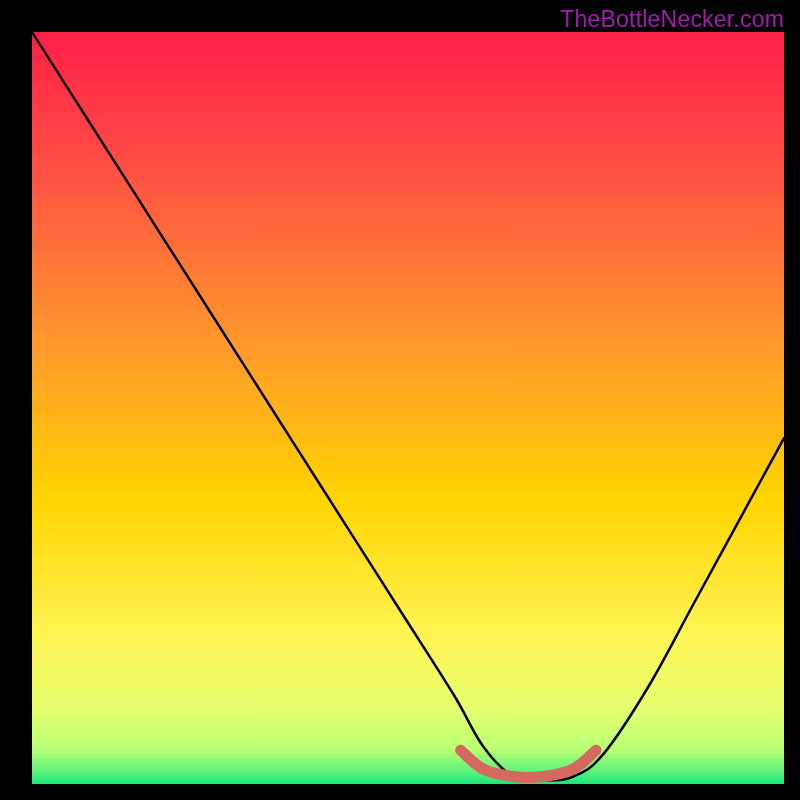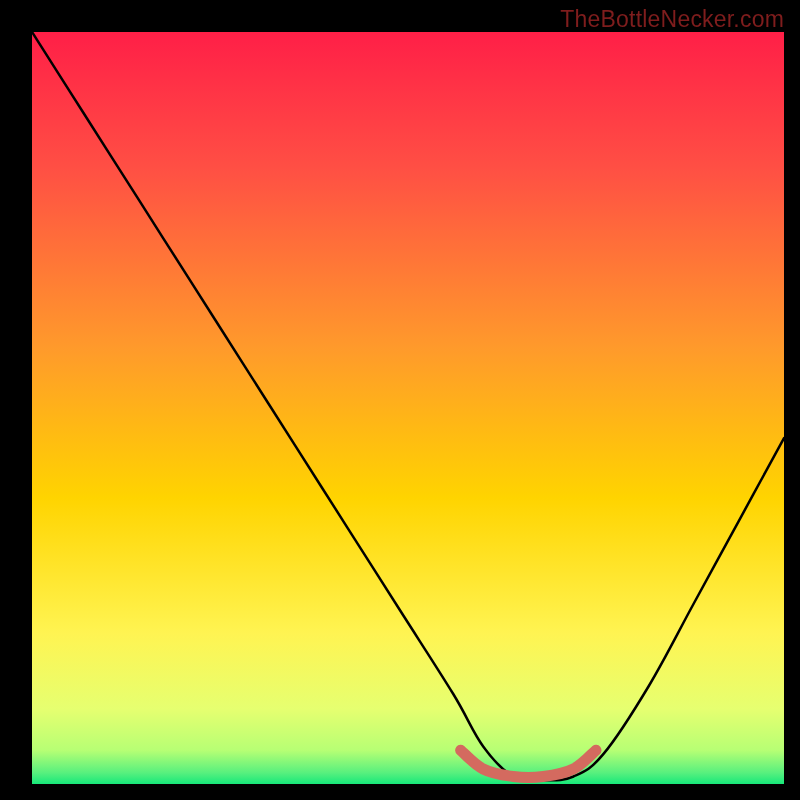--- a/index.html
+++ b/index.html
@@ -12,21 +12,21 @@
     position: relative;
     width: 800px;
     height: 800px;
   }
   svg { display: block; }
   .watermark {
     position: absolute;
     top: 6px;
     right: 16px;
     font-size: 23px;
-    color: #7f1d1d;
+    color: #a21caf;
     letter-spacing: 0.2px;
     font-weight: 400;
   }
 </style>
 </head>
 <body>
 
 <div class="chart-wrap">
   <div class="watermark">TheBottleNecker.com</div>
 

